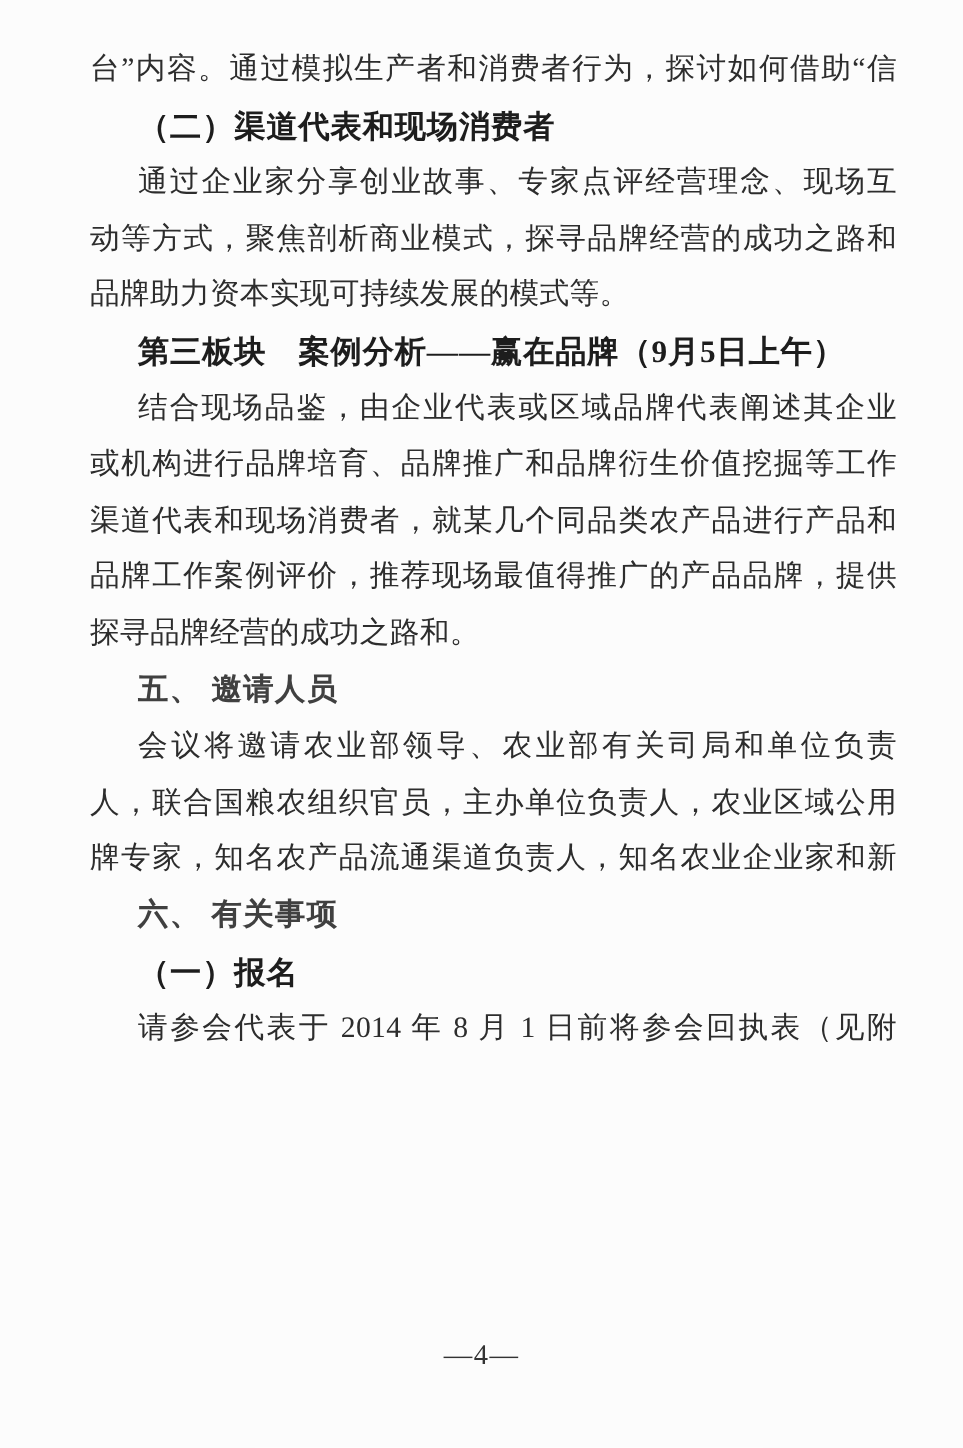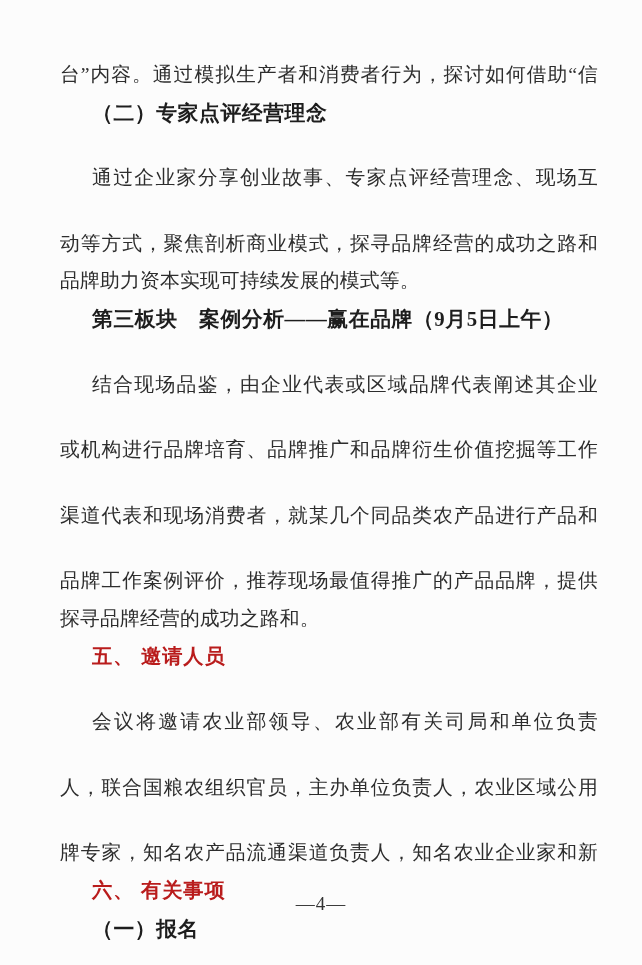--- a/index.html
+++ b/index.html
@@ -25,68 +25,68 @@
     font-size: 19.8px;
     color: #2d2d2d;
     white-space: nowrap;
     letter-spacing: 0.2px;
   }
   
   .j {
     text-align: justify;
     text-align-last: justify;
     text-justify: distribute;
-    margin-top: 28px;
   }
   
   .ind { padding-left: 32px; }
   
   .h-kai {
     font-weight: bold;
     font-size: 20.8px;
     color: #1d1d1d;
     letter-spacing: 0.6px;
   }
   
   .h-hei {
     font-family: "Liberation Sans", "DejaVu Sans", sans-serif;
     font-weight: bold;
     font-size: 20.2px;
-    color: #b91c1c;
+    color: #404040;
     letter-spacing: 1px;
   }
   .pagenum {
     position: absolute;
     top: 892px; left: 0;
     width: 100%;
     height: 24px;
     line-height: 24px;
     text-align: center;
     font-size: 19px;
     color: #333333;
     letter-spacing: 1px;
   }
 </style>
 </head>
 <body>
 
 <div class="page">
   <div class="doc">
     <div class="line j">台”内容。通过模拟生产者和消费者行为，探讨如何借助“信</div>
-    <div class="line h-kai ind">（二）专家点评经营理念</div>
+    <div class="line h-kai ind">（二）渠道代表和现场消费者</div>
     <div class="line j ind">通过企业家分享创业故事、专家点评经营理念、现场互</div>
     <div class="line j">动等方式，聚焦剖析商业模式，探寻品牌经营的成功之路和</div>
     <div class="line">品牌助力资本实现可持续发展的模式等。</div>
     <div class="line h-kai ind">第三板块　案例分析——赢在品牌（9月5日上午）</div>
     <div class="line j ind">结合现场品鉴，由企业代表或区域品牌代表阐述其企业</div>
     <div class="line j">或机构进行品牌培育、品牌推广和品牌衍生价值挖掘等工作</div>
     <div class="line j">渠道代表和现场消费者，就某几个同品类农产品进行产品和</div>
     <div class="line j">品牌工作案例评价，推荐现场最值得推广的产品品牌，提供</div>
     <div class="line">探寻品牌经营的成功之路和。</div>
     <div class="line h-hei ind">五、 邀请人员</div>
     <div class="line j ind">会议将邀请农业部领导、农业部有关司局和单位负责</div>
     <div class="line j">人，联合国粮农组织官员，主办单位负责人，农业区域公用</div>
     <div class="line j">牌专家，知名农产品流通渠道负责人，知名农业企业家和新</div>
     <div class="line h-hei ind">六、 有关事项</div>
     <div class="line h-kai ind">（一）报名</div>
+    <div class="line j ind">请参会代表于 2014 年 8 月 1 日前将参会回执表（见附</div>
   </div>
   <div class="pagenum">—4—</div>
 </div>
 
 </body></html>

